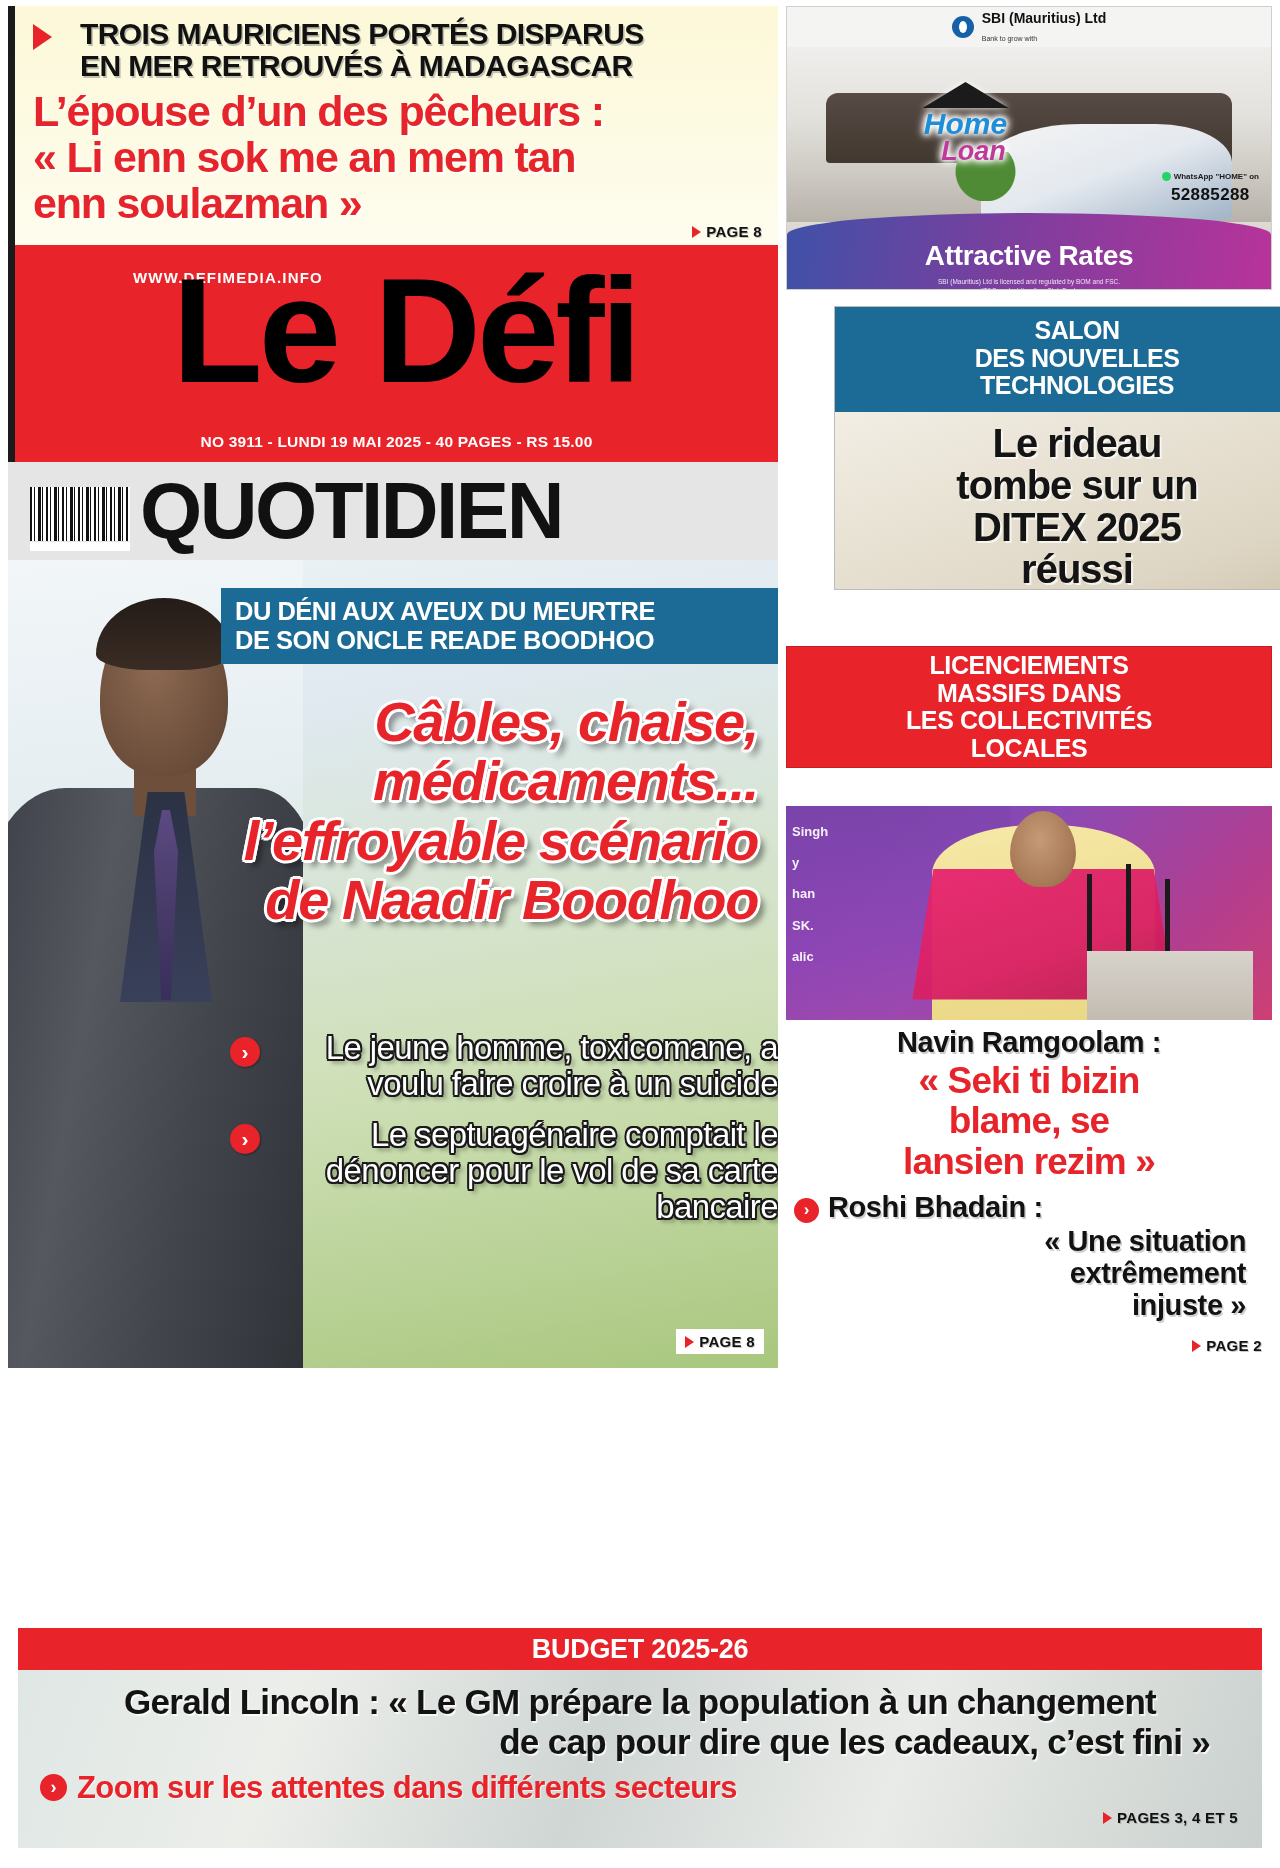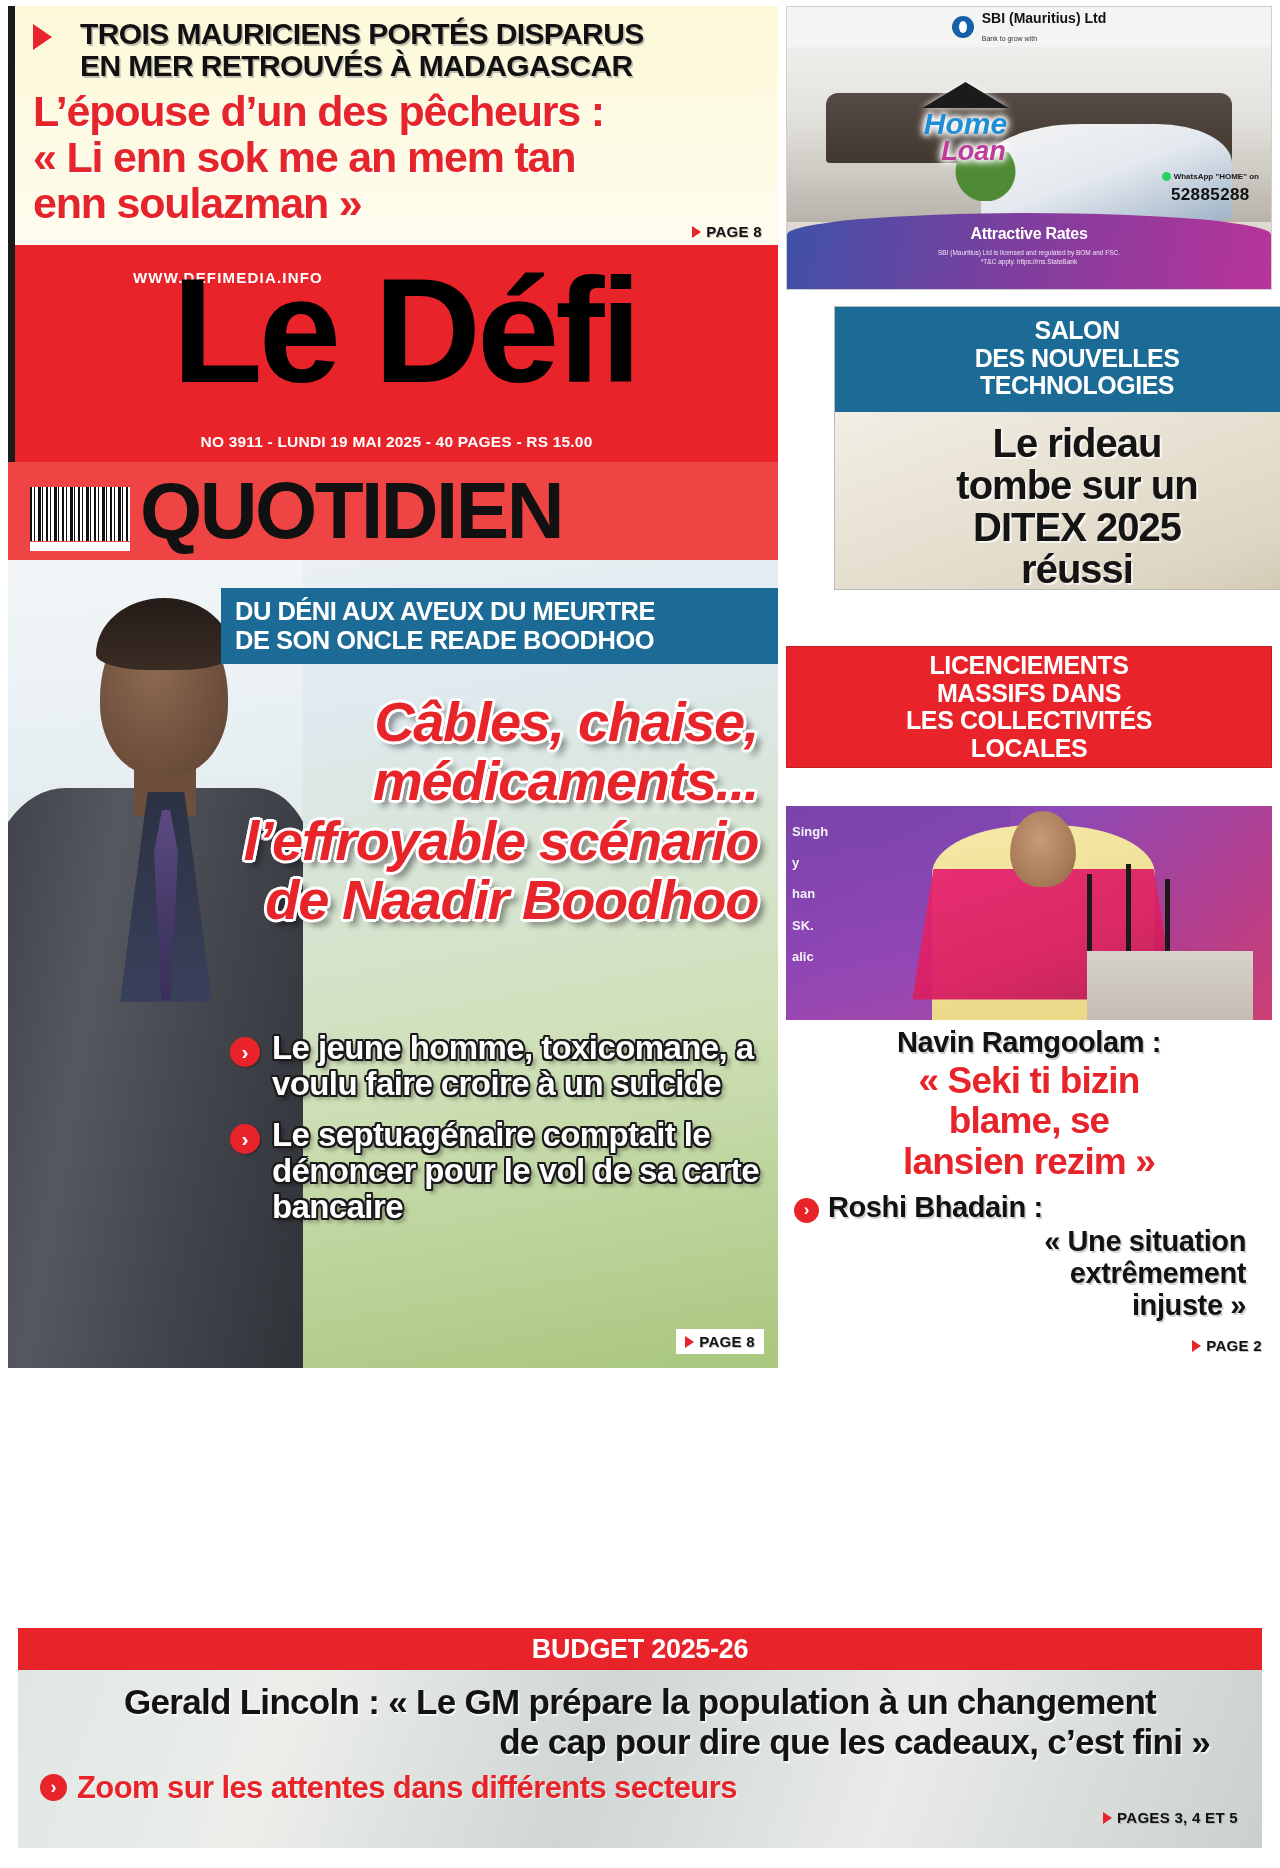--- a/index.html
+++ b/index.html
@@ -84,21 +84,21 @@
   .issue-line {
     position: absolute; left: 0; right: 0; bottom: 11px;
     text-align: center;
     color: #fff; font-size: 15.5px; font-weight: 800; letter-spacing: .2px;
   }
 
   
   .quotidien-row {
     position: absolute; left: 8px; top: 462px;
     width: 770px; height: 98px;
-    background: #ef4444;
+    background: #e5e5e5;
     display: flex; align-items: center;
   }
   .barcode {
     width: 100px; height: 54px;
     margin-left: 22px; margin-top: 6px;
     background: repeating-linear-gradient(90deg,
       #111 0 2px, #fff 2px 4px, #111 4px 5px, #fff 5px 8px,
       #111 8px 11px, #fff 11px 12px, #111 12px 13px, #fff 13px 16px);
     position: relative;
   }
@@ -209,27 +209,28 @@
   .bdot {
     flex: 0 0 auto;
     width: 30px; height: 30px; border-radius: 50%;
     background: #e8232a;
     display: flex; align-items: center; justify-content: center;
     color: #fff; font-size: 21px; font-weight: 800;
     margin-top: 7px;
     box-shadow: 1px 1px 2px rgba(0,0,0,.35);
   }
   .btext {
-    font-size: 33px; font-weight: 700; color: #fff;
+    font-size: 33px; font-weight: 400; color: #fff;
     line-height: 1.1; letter-spacing: -0.6px;
     text-shadow:
       2px 0 0 #1a1a1a, -2px 0 0 #1a1a1a, 0 2px 0 #1a1a1a, 0 -2px 0 #1a1a1a,
       1.6px 1.6px 0 #1a1a1a, -1.6px 1.6px 0 #1a1a1a,
       1.6px -1.6px 0 #1a1a1a, -1.6px -1.6px 0 #1a1a1a,
       4px 4px 4px rgba(0,0,0,.4);
+    text-align: right;
   }
   .main-ref {
     position: absolute; right: 14px; bottom: 14px;
     background: #fff; padding: 4px 9px;
   }
 
   
   .rail { position: absolute; left: 786px; top: 6px; width: 486px; }
 
   
@@ -308,21 +309,21 @@
   .wa-num {
     font-size: 17px; font-weight: 800; color: #111; letter-spacing: .4px;
   }
   .ad-bottom {
     position: absolute; left: 0; bottom: 0; width: 100%; height: 76px;
     background: linear-gradient(100deg,#3f51a8 0%, #7b3f9e 45%, #b8339a 100%);
     border-radius: 60% 60% 0 0 / 26px 26px 0 0;
     padding-top: 12px; text-align: center;
   }
   .ad-rates {
-    font-size: 16px; font-weight: 800; color: #fff; letter-spacing: -.3px;
+    font-size: 28px; font-weight: 800; color: #fff; letter-spacing: -.3px; margin-top: 15px;
   }
   .ad-fine {
     font-size: 6.5px; color: #f0e4f4; line-height: 1.45; margin-top: 5px;
   }
 
   
   .salon {
     position: absolute; left: 0; top: 300px;
     width: 486px; height: 284px;
     border: 1px solid #bbb; background: #fff; overflow: hidden; margin-left: 48px;

